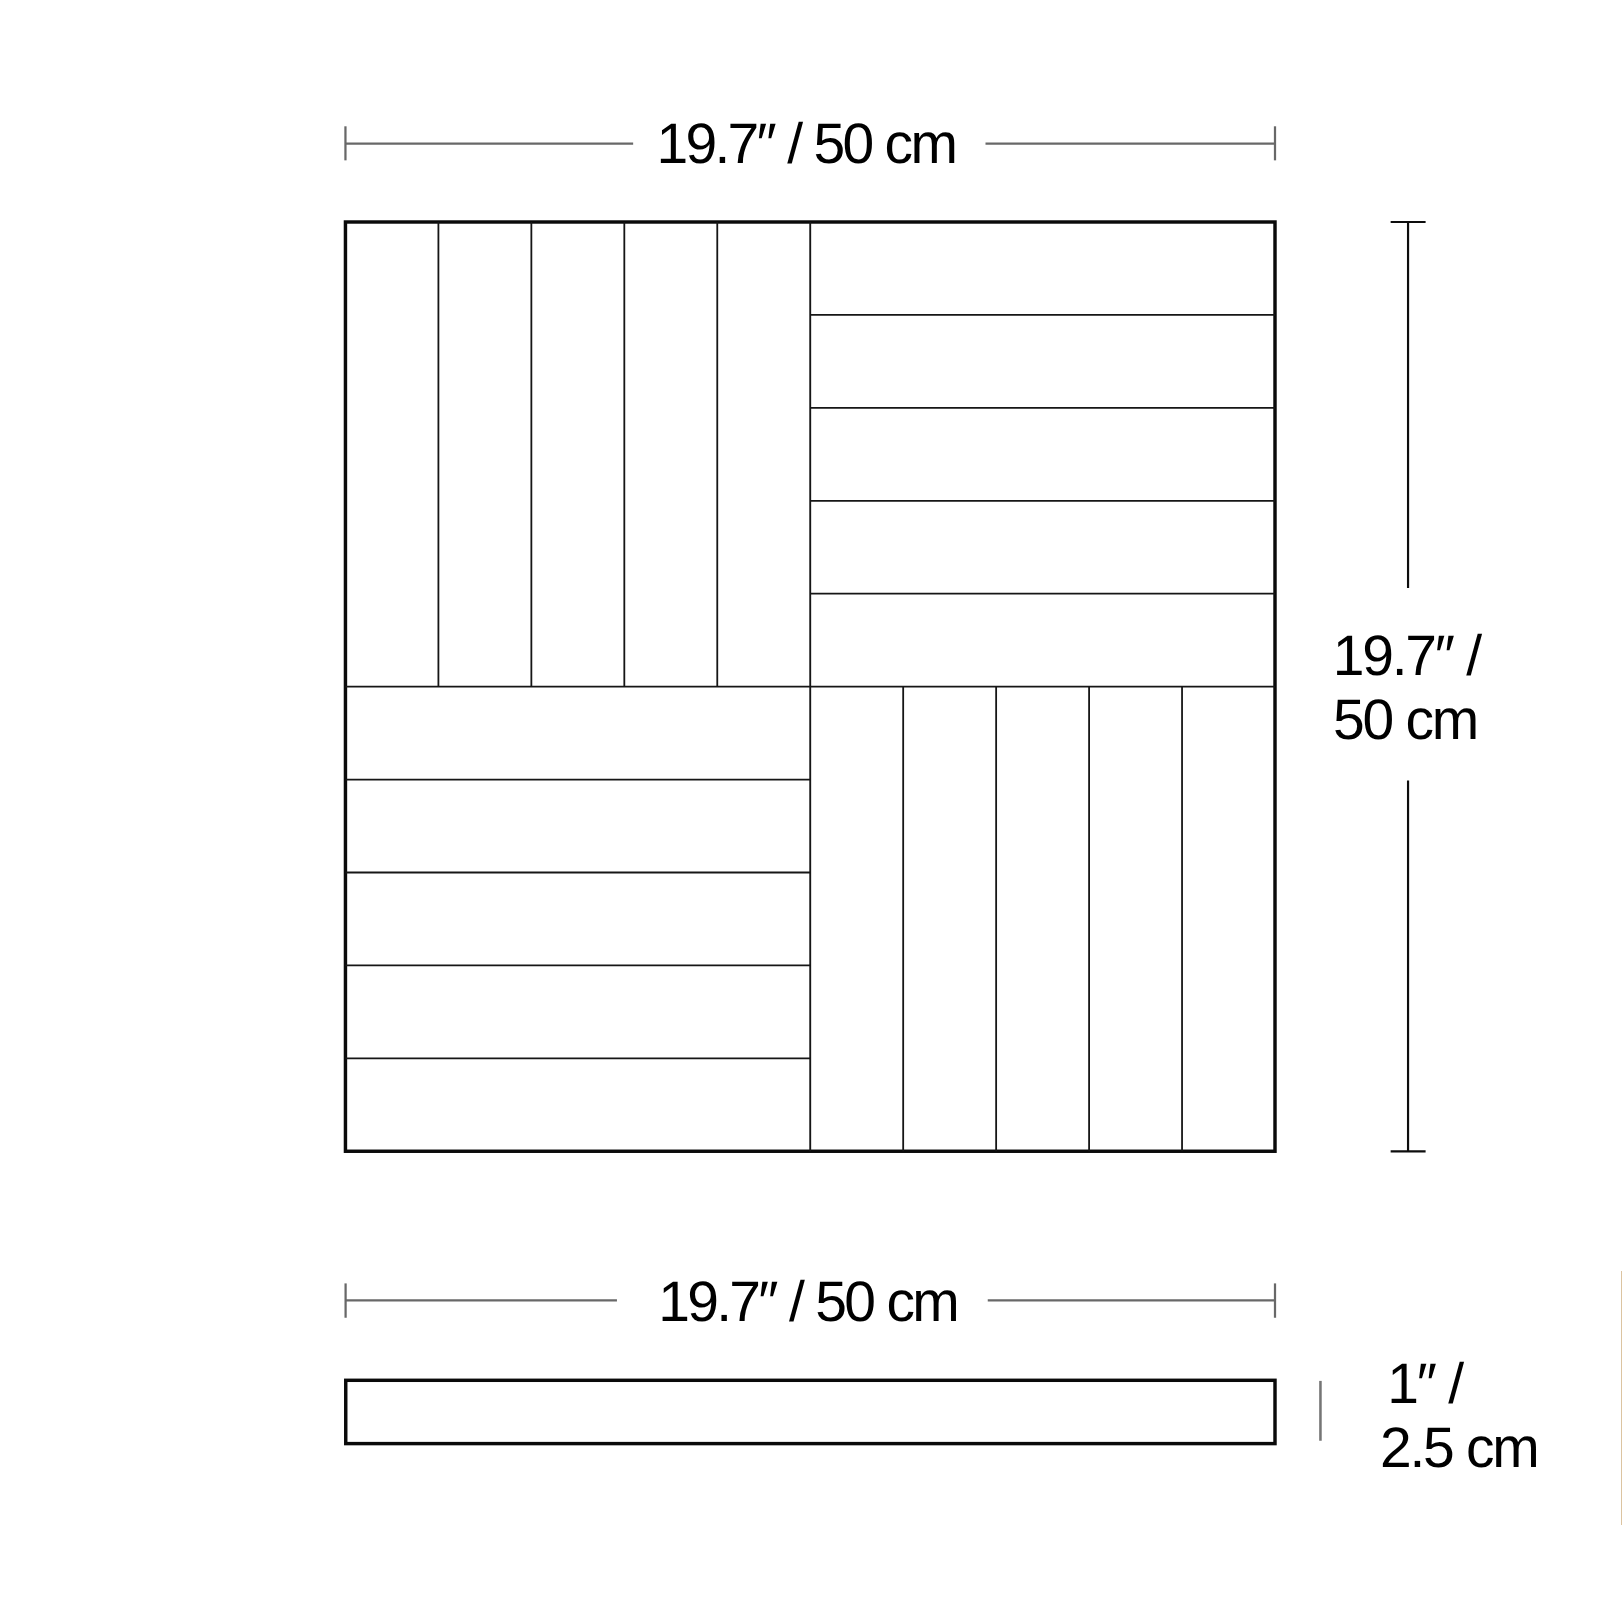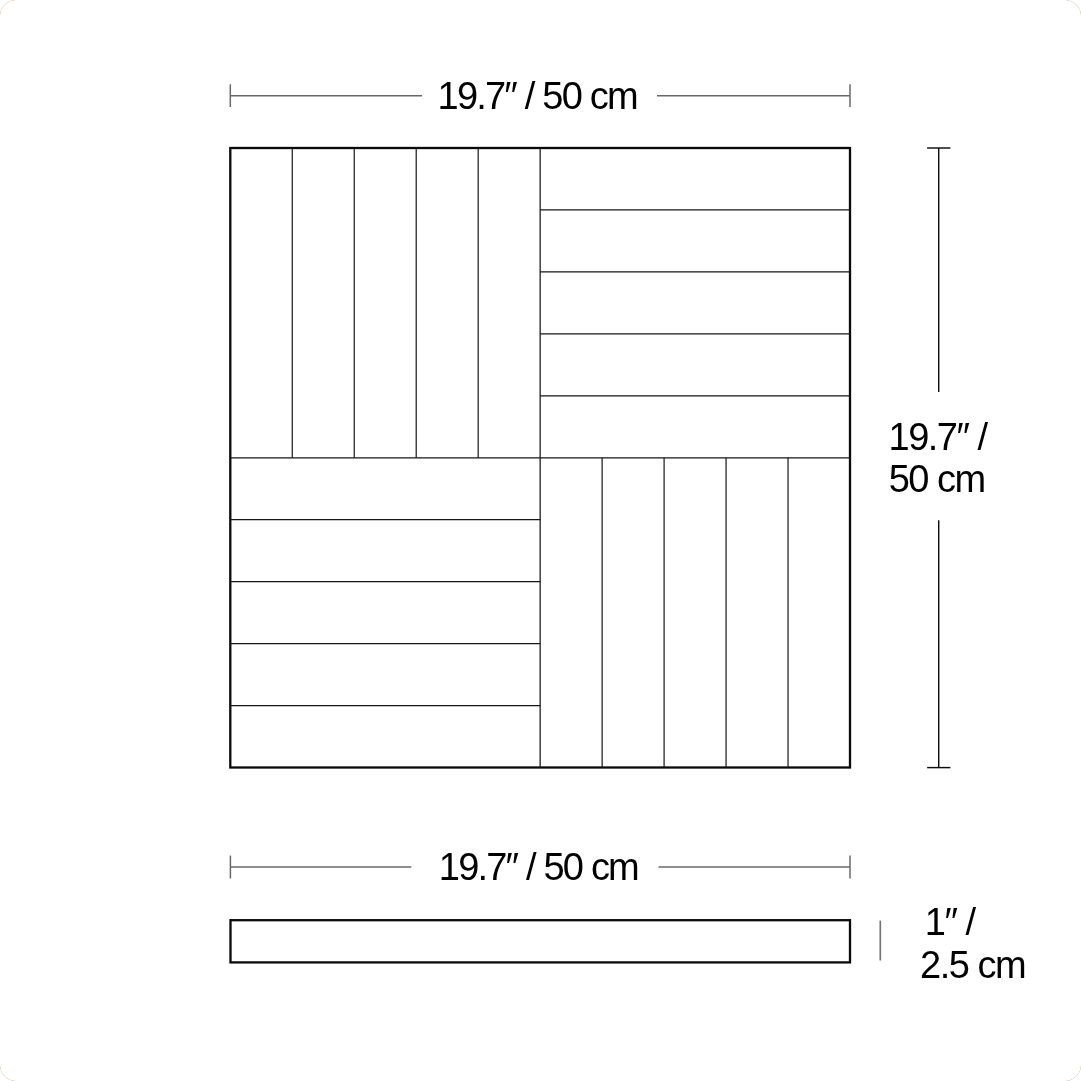--- a/index.html
+++ b/index.html
@@ -1,16 +1,16 @@
 <!DOCTYPE html>
 <html><head>
 <meta charset="utf-8">
 <style>
   html,body{margin:0;padding:0;background:#ffffff;}
-  #stage{position:relative;width:1081px;height:1081px;background:#a16207;overflow:hidden;border-radius:16px;}
+  #stage{position:relative;width:1081px;height:1081px;background:#a16207;overflow:hidden;}
   svg{position:absolute;left:0;top:0;}
   text{font-family:"Liberation Sans", sans-serif;fill:#000000;}
   #stage{transform:translateZ(0);}
 </style>
 </head>
 <body>
 <div id="stage">
 <svg width="1081" height="1081" viewBox="0 0 1081 1081">
 
   <rect x="0" y="0" width="1081" height="1081" fill="#ffffff"></rect>

